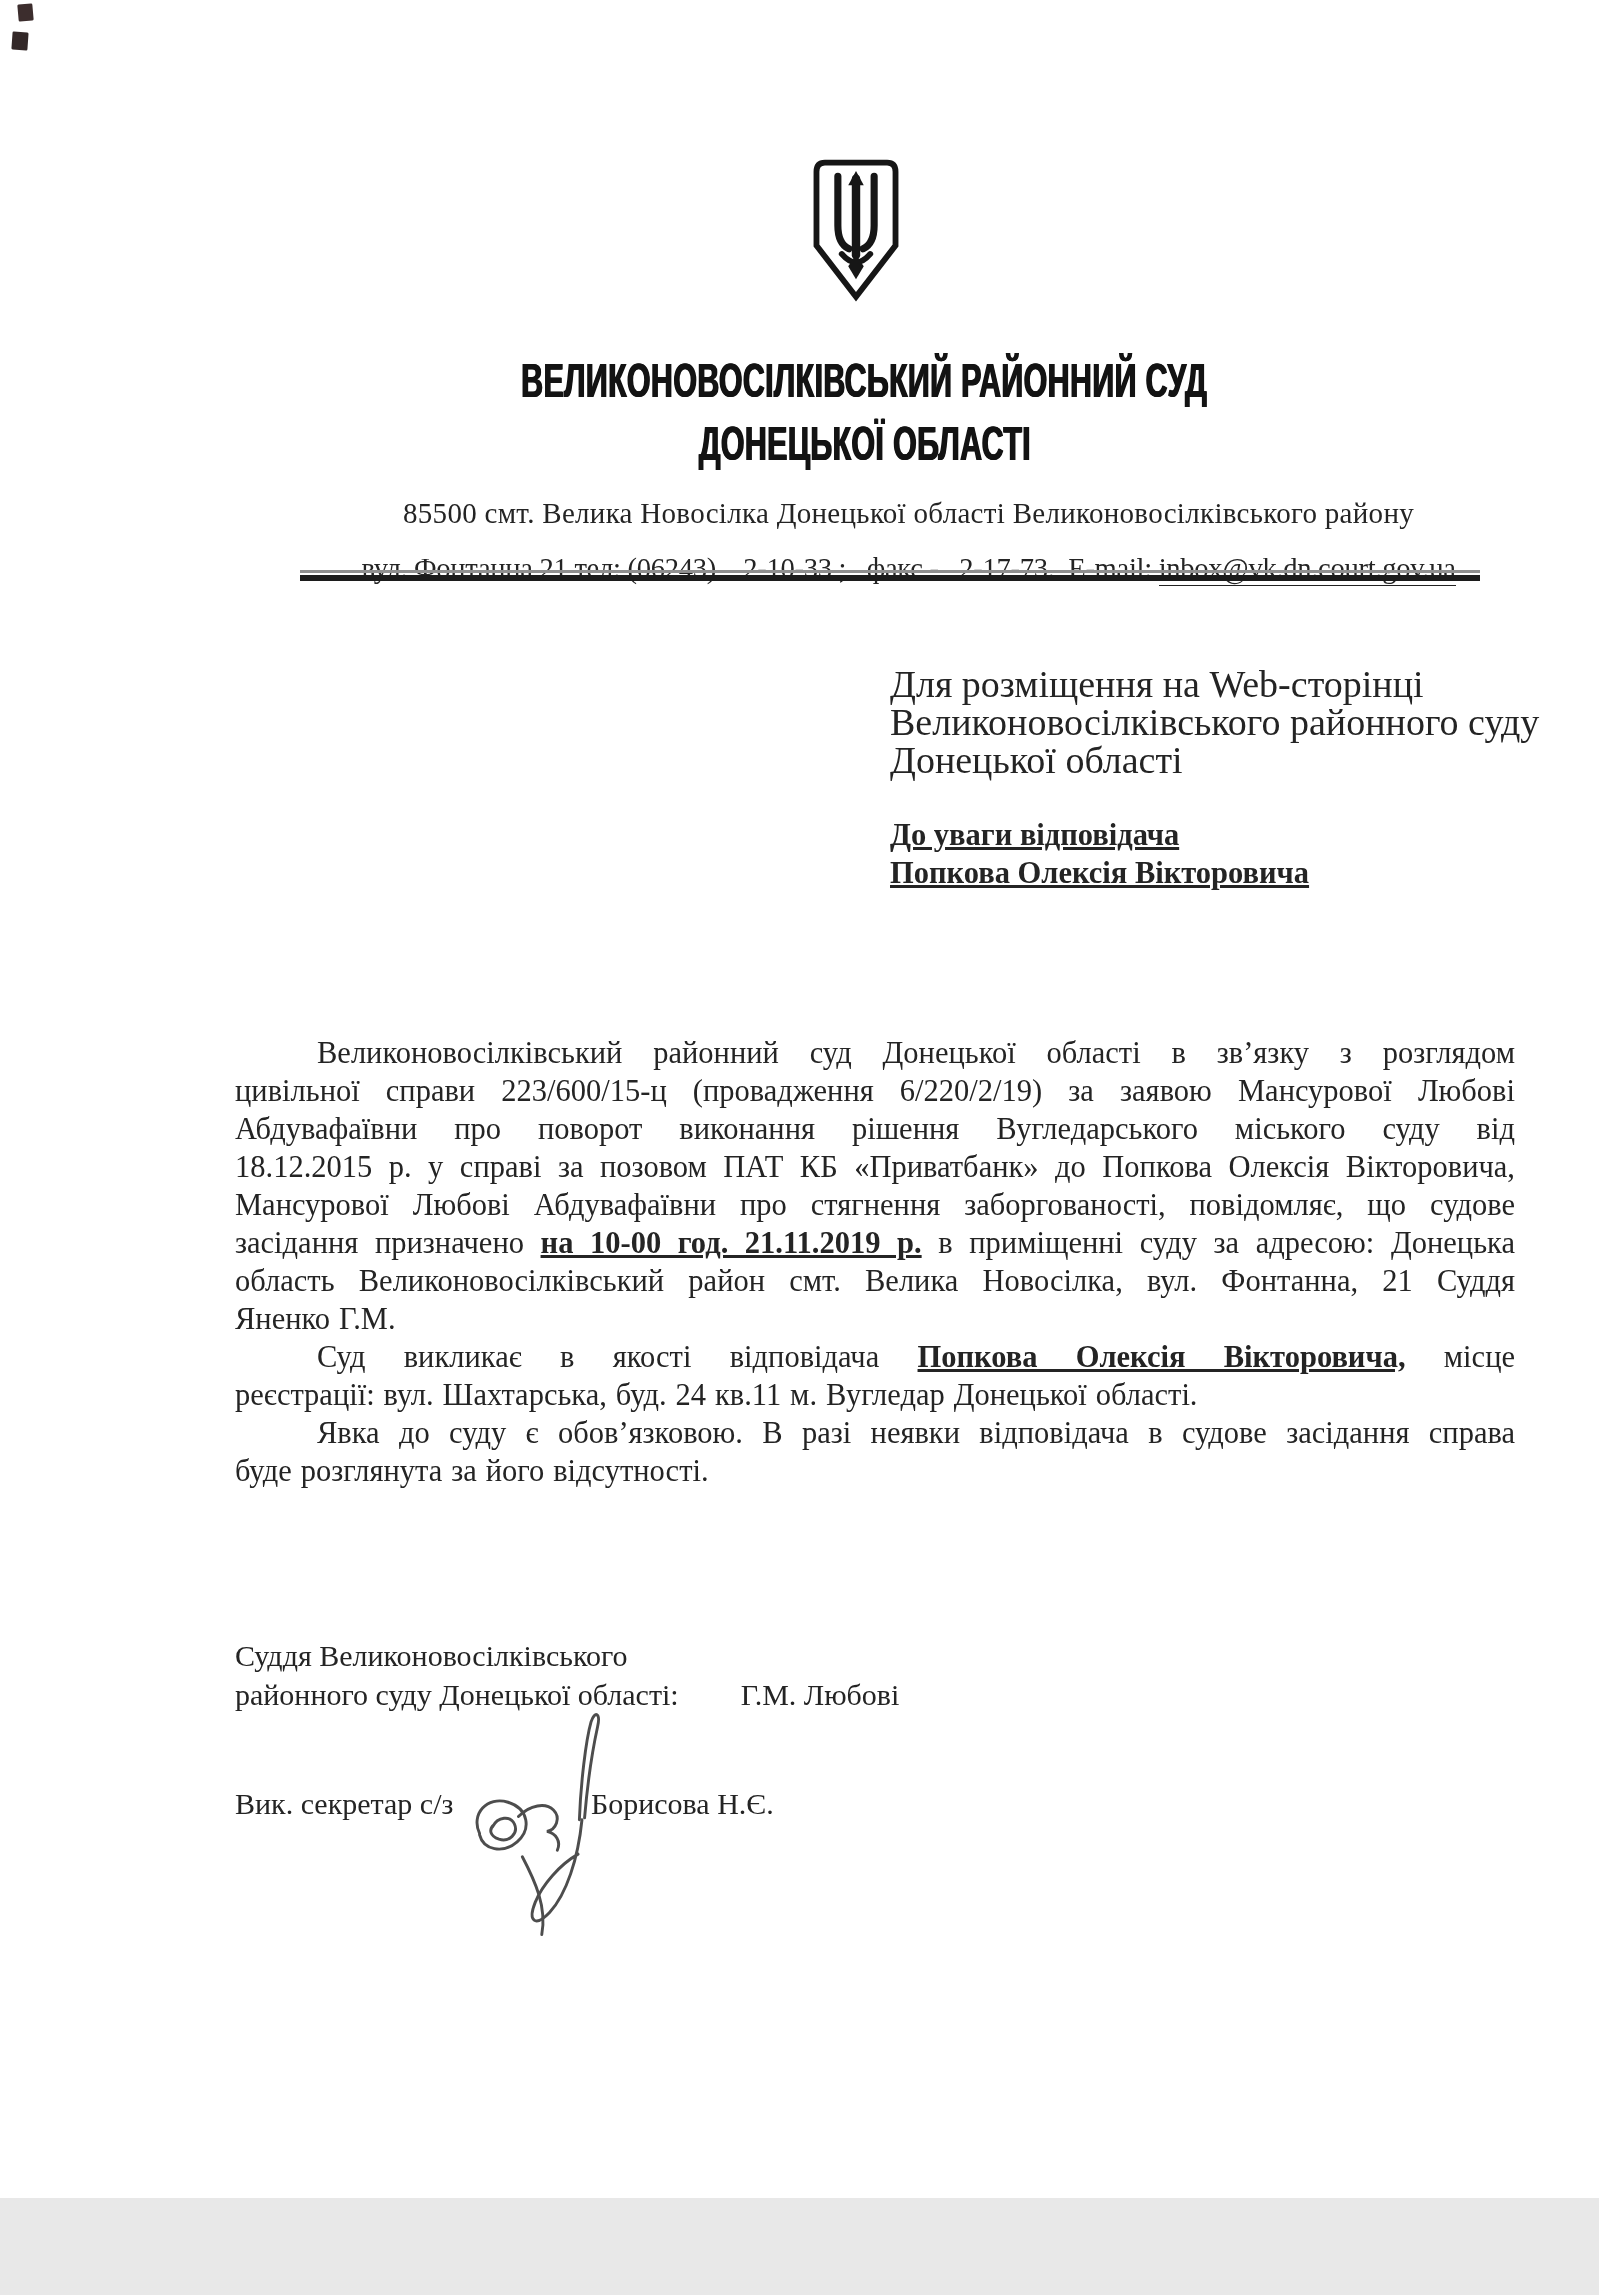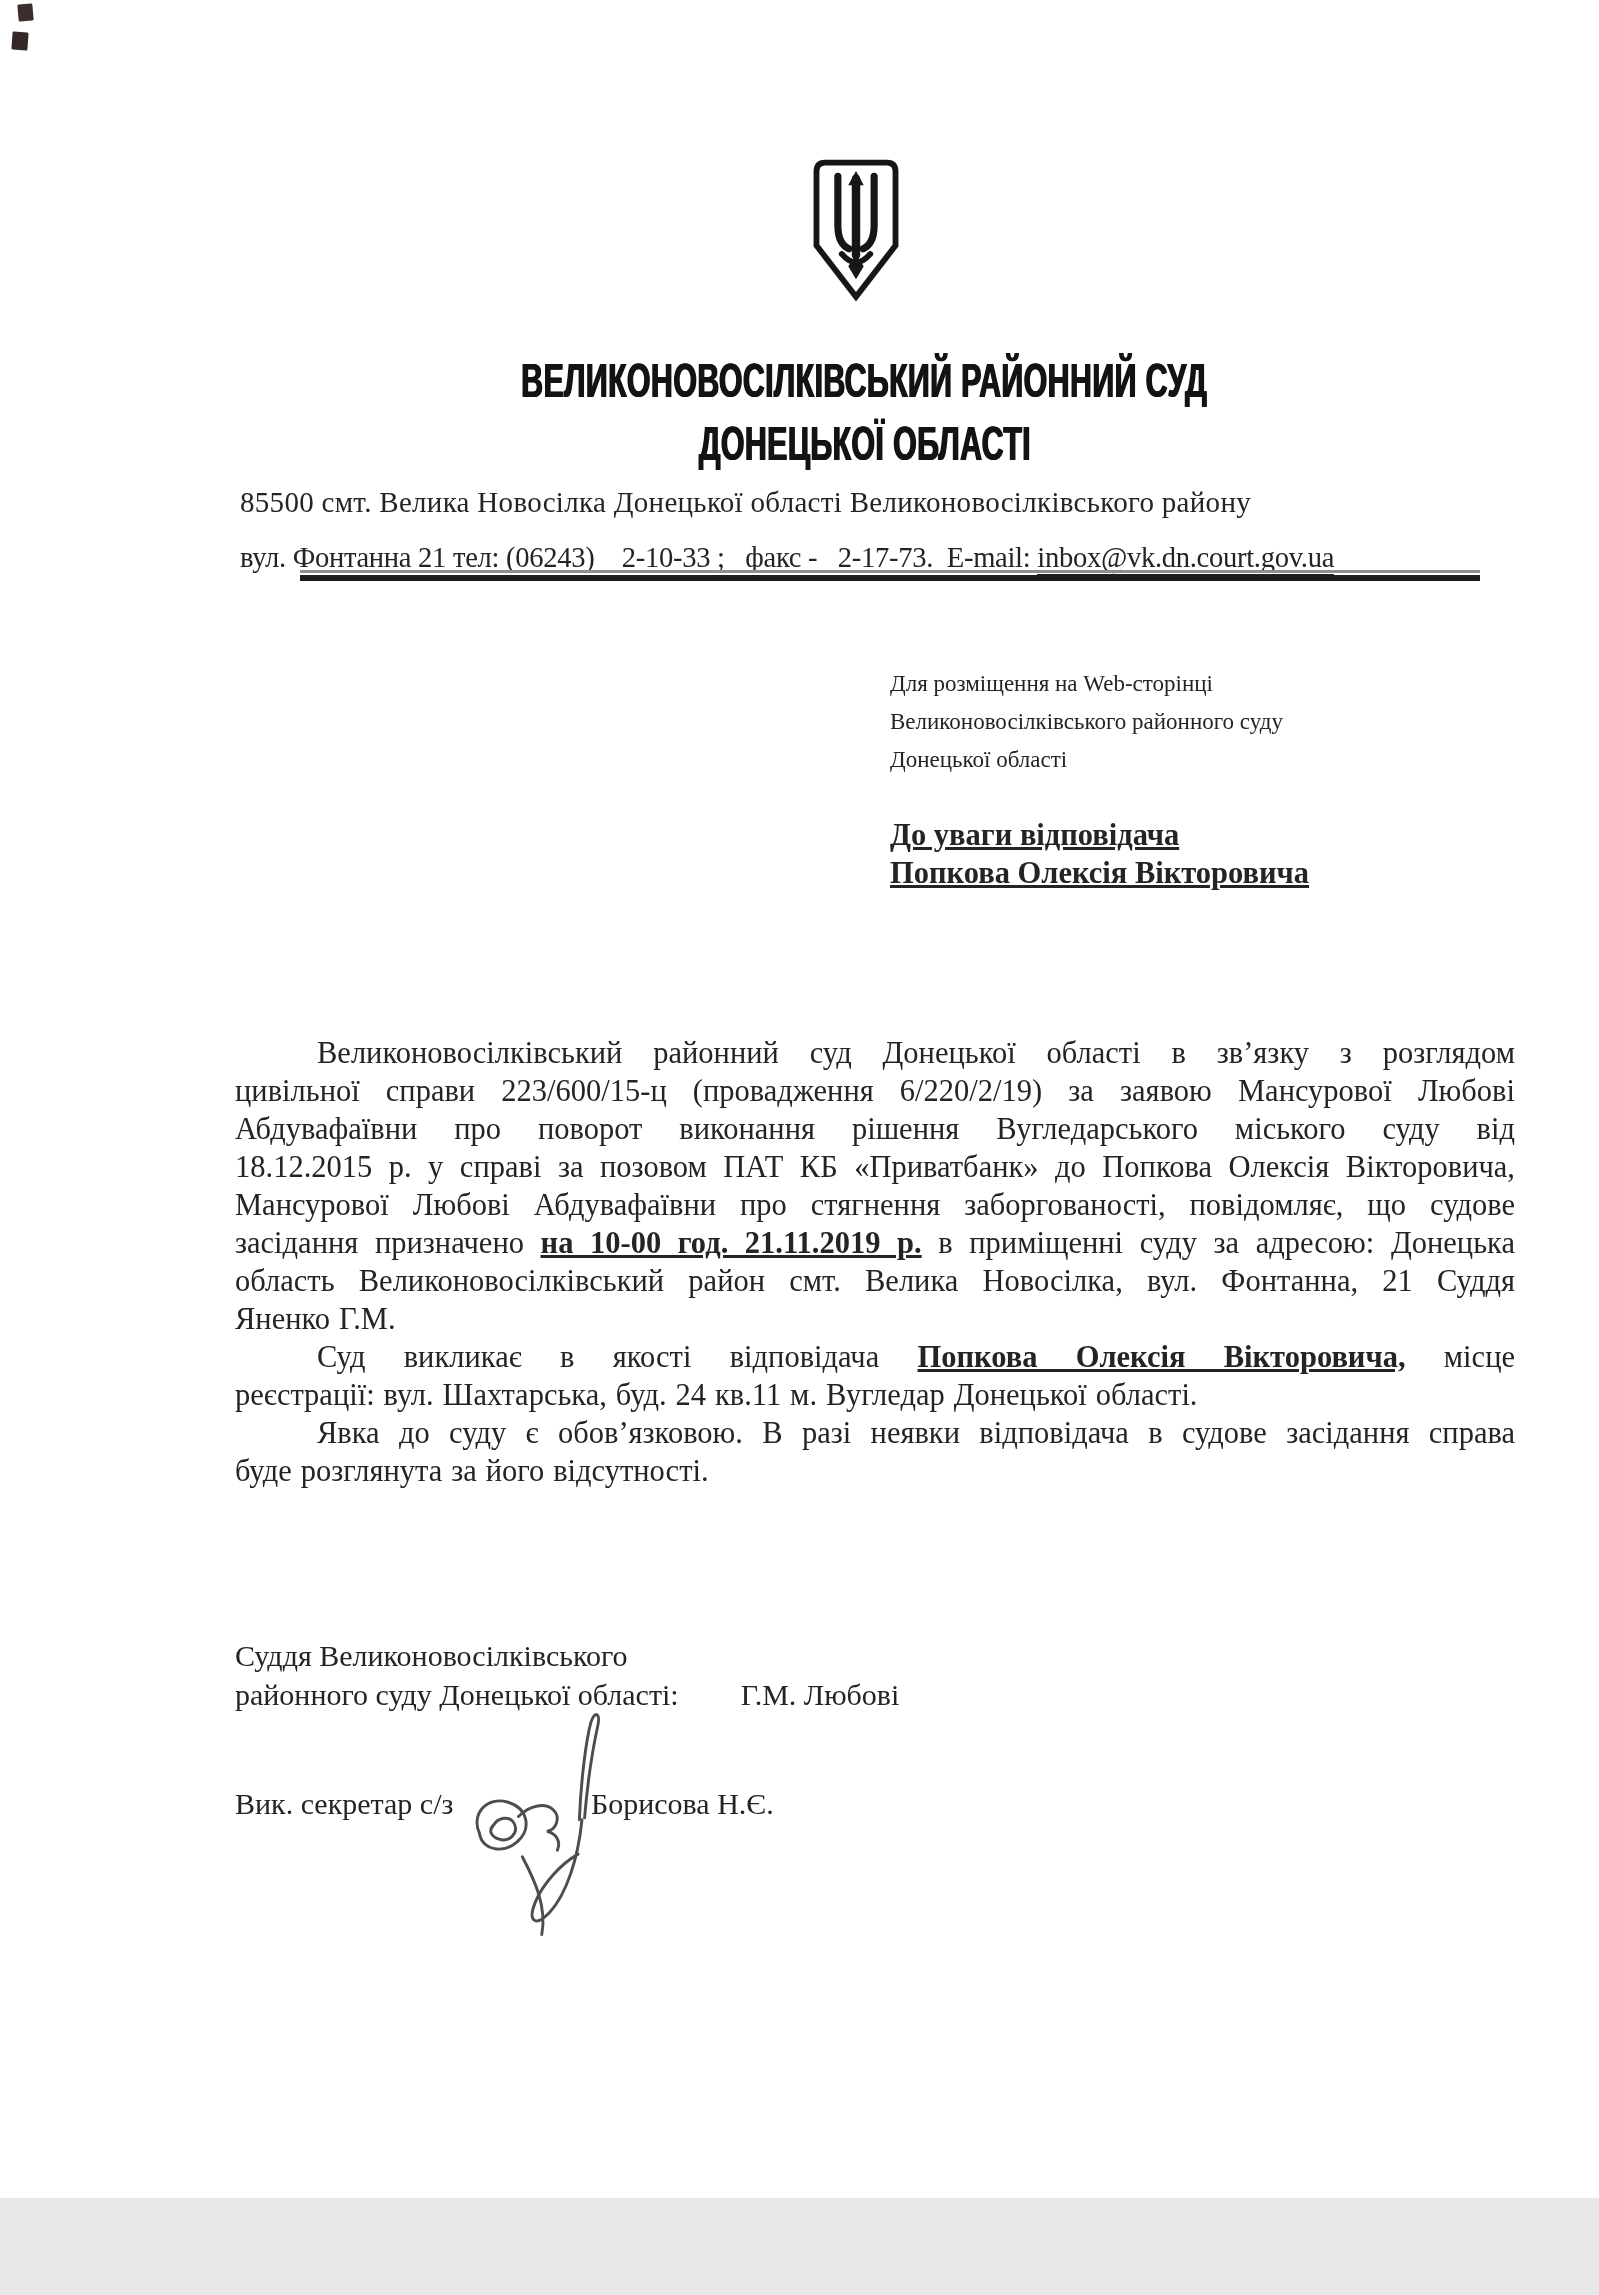--- a/index.html
+++ b/index.html
@@ -16,28 +16,28 @@
   .emblem{left:810px;top:158px;width:92px;height:144px;}
   
   .title-wrap{left:196px;width:1337px;text-align:center;}
   .t1{top:354px;} .t2{top:417px;}
   .title-inner{
     display:inline-block;font-family:"Liberation Sans","DejaVu Sans",sans-serif;
     font-weight:700;font-size:49px;line-height:52px;color:#131313;
     transform:scaleX(0.62);transform-origin:center;white-space:nowrap;
     text-shadow:1px 0 0 #131313,-1px 0 0 #131313;letter-spacing:0.6px;
   }
-  .addr-wrap{left:240px;width:1337px;}
+  .addr-wrap{left:240px;width:1337px;text-align:center;margin-top:11px;}
   .addr{top:485px;font-size:29px;line-height:35px;letter-spacing:0.3px;white-space:nowrap;}
   .contact{top:540px;font-size:28.6px;line-height:35px;letter-spacing:-0.3px;white-space:pre;}
   .email{text-decoration:none;border-bottom:1.9px solid #222;padding-bottom:1.3px;}
   .rule-thin{left:300px;top:570px;width:1180px;height:2.6px;background:#8f8f8f;}
   .rule-thick{left:300px;top:575px;width:1180px;height:5.8px;background:#1c1c1c;}
   
-  .recipient{left:890px;top:665px;font-size:23px;line-height:38px;}
+  .recipient{left:890px;top:665px;font-size:38px;line-height:38px;}
   .attention{left:890px;top:816px;font-size:30.5px;line-height:38px;font-weight:bold;text-decoration:underline;}
   
   .body-block{left:235px;top:1034px;width:1280px;}
   .b-line{font-size:30.5px;line-height:38px;text-align:justify;text-align-last:justify;word-spacing:1.3px;}
   .b-line.last{text-align-last:left;}
   .b-line.indent{text-indent:82px;}
   .bold{font-weight:bold;text-decoration:underline;}
   
   .sig-text{font-size:30px;line-height:38px;white-space:nowrap;}
   .judge1{left:235px;top:1637px;}

